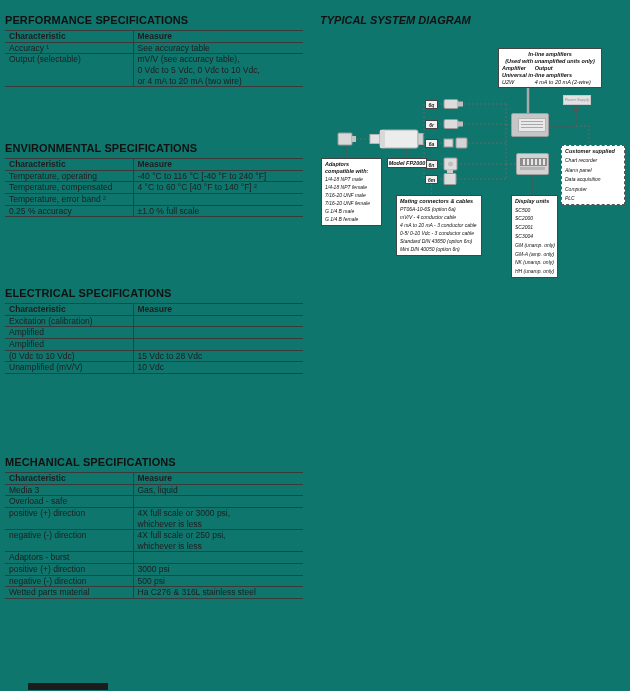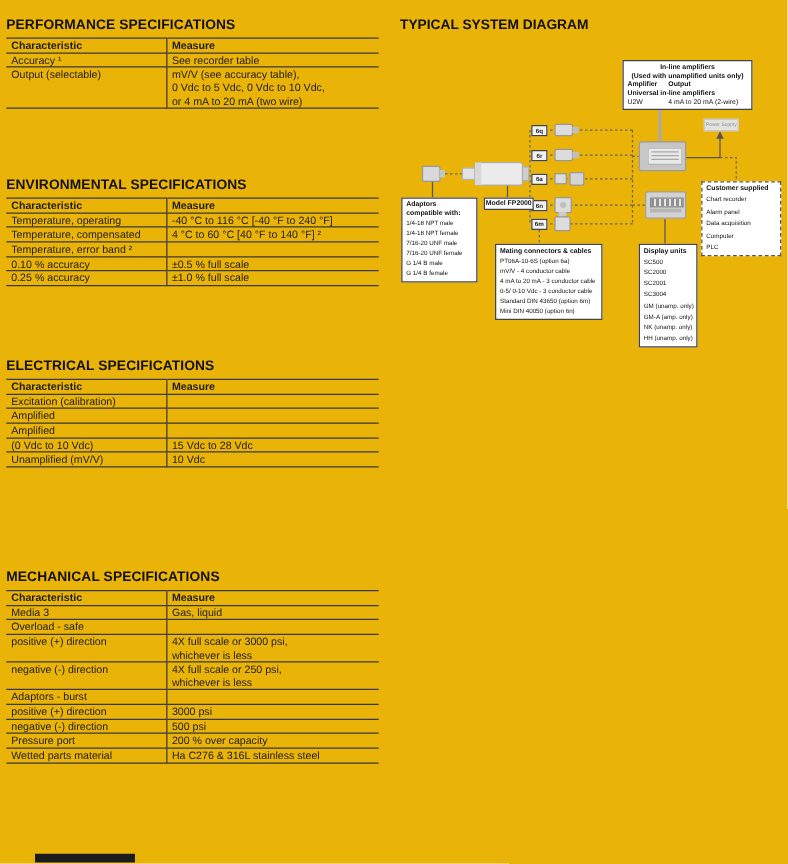--- a/index.html
+++ b/index.html
@@ -1,30 +1,30 @@
 <!DOCTYPE html>
 <html><head>
 <meta charset="utf-8">
 <style>
   html,body{margin:0;padding:0;background:#fff;}
-  #canvas{position:relative;width:630px;height:691px;background:#eab308;overflow:hidden;
+  #canvas{position:relative;width:630px;height:691px;background:#0f766e;overflow:hidden;
           font-family:"Liberation Sans",sans-serif;color:#1d1d1d;}
   
   .sec{position:absolute;left:5px;width:298px;}
   .sec-title{font-size:11px;font-weight:bold;color:#111;margin:0 0 4px 0;letter-spacing:.1px;}
   table.spec{border-collapse:collapse;width:100%;table-layout:fixed;border-top:1px solid #3a3a3a;}
   table.spec col.c1{width:128px;}
   table.spec th,table.spec td{font-size:8.5px;line-height:1.25;padding:0 4px;vertical-align:top;
       border-bottom:1px solid #3a3a3a;text-align:left;white-space:pre-line;}
   table.spec th{font-weight:bold;}
   table.spec .c1{border-right:1px solid #3a3a3a;}
   td.indent{padding-left:16px;}
   td.sub-right{text-align:right;padding-right:8px;}
   
-  #diagram{position:absolute;left:318px;top:10px;width:310px;height:275px;}
+  #diagram{position:absolute;left:318px;top:10px;width:310px;height:275px;font-style:italic;}
   #diagram .dg-title{position:absolute;left:2px;top:4px;font-size:11px;font-weight:bold;color:#111;}
   #diagram svg{position:absolute;left:0;top:0;width:310px;height:275px;}
   .dbox{position:absolute;border:1px solid #444;background:#fff;font-size:5px;line-height:1.4;
         padding:2px 3px;color:#111;box-sizing:border-box;}
   .dbox .ttl{font-weight:bold;font-size:5.5px;line-height:1.25;}
   .dbox .itm{white-space:nowrap;}
   .opt{position:absolute;width:13px;height:9px;border:1px solid #444;background:#f2f2f2;
        font-size:5px;font-weight:bold;text-align:center;line-height:9px;box-sizing:border-box;}
   .ampbox-row{display:flex;white-space:nowrap;}
   .ampbox-row .cA{width:34%;}
@@ -66,21 +66,21 @@
           <col class="c1">
           <col>
         </colgroup>
       <tbody>
           <tr>
         <th class="c1">Characteristic</th>
         <th>Measure</th>
       </tr>
       <tr>
         <td class="c1">Accuracy ¹</td>
-        <td>See recorder table</td>
+        <td>See accuracy table</td>
       </tr>
       <tr>
         <td class="c1">Output (selectable)</td>
         <td>mV/V (see accuracy table),
 0 Vdc to 5 Vdc, 0 Vdc to 10 Vdc,
 or 4 mA to 20 mA (two wire)</td>
       </tr>
     </tbody>
       </table>
   </div>
@@ -103,24 +103,20 @@
       </tr>
       <tr>
         <td class="c1">Temperature, compensated</td>
         <td>4 °C to 60 °C [40 °F to 140 °F] ²</td>
       </tr>
       <tr>
         <td class="c1">Temperature, error band ²</td>
         <td></td>
       </tr>
       <tr>
-        <td class="c1 sub-right">0.10 % accuracy</td>
-        <td>±0.5 % full scale</td>
-      </tr>
-      <tr>
         <td class="c1 sub-right">0.25 % accuracy</td>
         <td>±1.0 % full scale</td>
       </tr>
     </tbody>
       </table>
   </div>
 
   <div class="sec" style="top:287px;">
     <h2 class="sec-title">ELECTRICAL SPECIFICATIONS</h2>
     <table class="spec">
@@ -191,24 +187,20 @@
         <td class="c1">Adaptors - burst</td>
         <td></td>
       </tr>
       <tr>
         <td class="c1 sub-right">positive (+) direction</td>
         <td>3000 psi</td>
       </tr>
       <tr>
         <td class="c1 sub-right">negative (-) direction</td>
         <td>500 psi</td>
-      </tr>
-      <tr>
-        <td class="c1">Pressure port</td>
-        <td>200 % over capacity</td>
       </tr>
       <tr>
         <td class="c1">Wetted parts material</td>
         <td>Ha C276 &amp; 316L stainless steel</td>
       </tr>
     </tbody>
       </table>
   </div>
 
   <div id="diagram">

